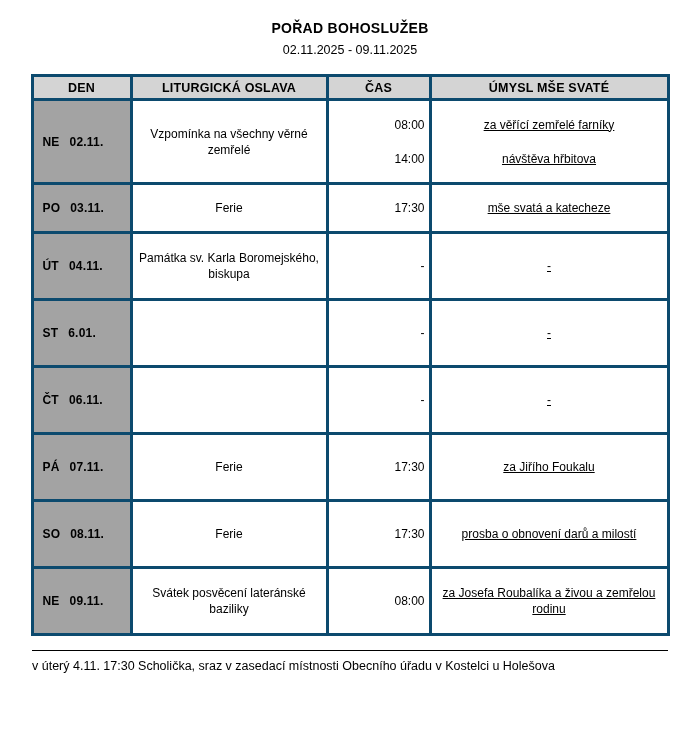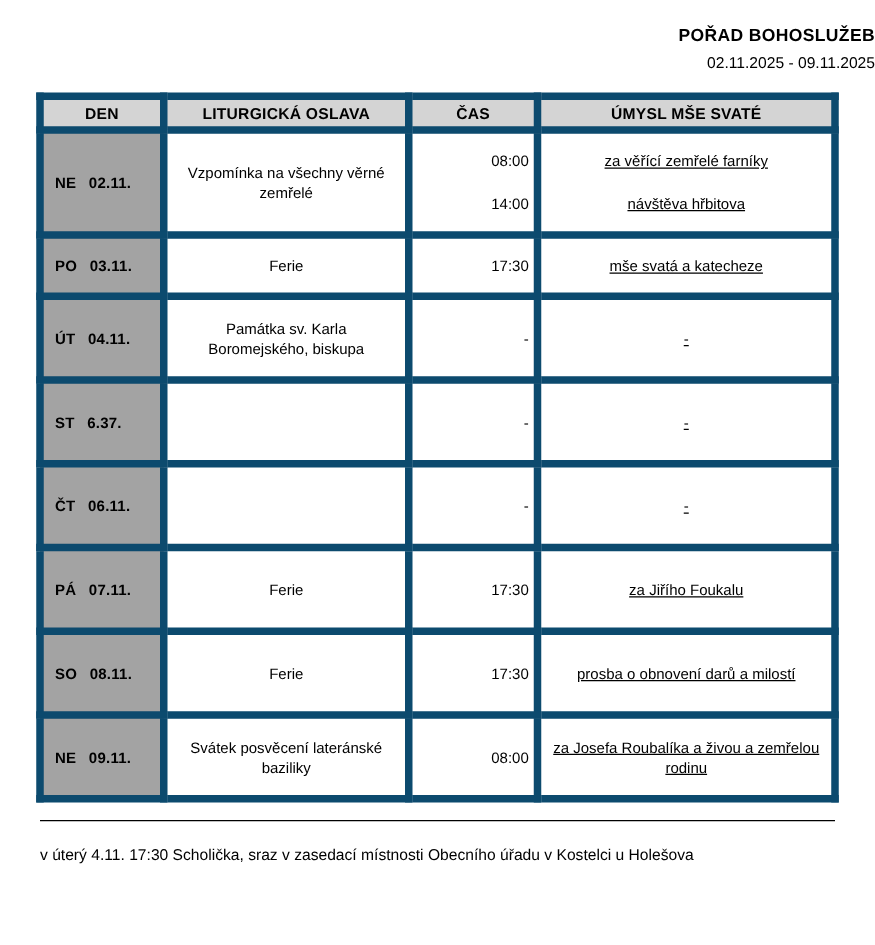--- a/index.html
+++ b/index.html
@@ -14,21 +14,21 @@
     color: #000000;
     overflow: hidden;
   }
   .page {
     width: 700px;
     height: 756px;
     position: relative;
     box-sizing: border-box;
   }
   .header {
-    text-align: right;
+    text-align: center;
     padding-top: 18px;
   }
   .header .line1 {
     font-size: 14px;
     font-weight: bold;
     letter-spacing: 0.3px;
     line-height: 20px;
   }
   .header .line2 {
     font-size: 14px;
@@ -42,21 +42,21 @@
     line-height: 20px;
     padding-top: 2px;
   }
   table.schedule {
     border-collapse: collapse;
     margin: 14px auto 0 auto;
     width: 636px;
     table-layout: fixed;
   }
   table.schedule th, table.schedule td {
-    border: 6px solid #0c4a6e;
+    border: 3px solid #0c4a6e;
     vertical-align: middle;
     font-size: 12px;
   }
   table.schedule thead th {
     background: #d4d4d4;
     font-weight: bold;
     font-size: 12.5px;
     text-align: center;
     height: 21px;
     padding: 0;
@@ -98,21 +98,21 @@
   .sub-line.spacer {
     margin-top: 18px;
   }
   .footer-sep {
     width: 636px;
     margin: 14px auto 0 auto;
     border-top: 1px solid #000000;
   }
   .footer-note {
     width: 636px;
-    margin: 12px auto;
+    margin: 0 auto;
     padding-top: 7px;
     font-size: 12.5px;
     line-height: 17px;
   }
 </style>
 </head>
 <body>
 
 <div class="page">
 
@@ -162,21 +162,21 @@
       <tr style="height:67px;">
         <td class="day">
           <span class="dow">ÚT</span><span>04.11.</span>
         </td>
         <td class="lit">Památka sv. Karla Boromejského, biskupa</td>
         <td class="time">-</td>
         <td class="intent">-</td>
       </tr>
       <tr style="height:67px;">
         <td class="day">
-          <span class="dow">ST</span><span>6.37.</span>
+          <span class="dow">ST</span><span>6.01.</span>
         </td>
         <td class="lit"></td>
         <td class="time">-</td>
         <td class="intent">-</td>
       </tr>
       <tr style="height:67px;">
         <td class="day">
           <span class="dow">ČT</span><span>06.11.</span>
         </td>
         <td class="lit"></td>

